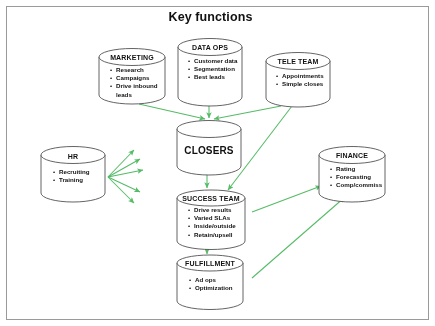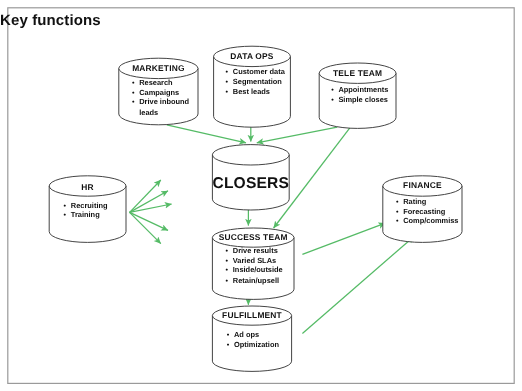--- a/index.html
+++ b/index.html
@@ -20,20 +20,21 @@
     left:6px;top:6px;
     width:423px;height:314px;
     box-sizing:border-box;
     border:1px solid #9a9a9a;
     background:#ffffff;
   }
   #title{
     position:absolute;
     left:0;top:10px;
     width:421px;
+    text-align:center;
     font-size:12.5px;
     font-weight:bold;
     letter-spacing:0.1px;
     color:#111111;
   }
   svg#edges{
     position:absolute;left:0;top:0;
     width:435px;height:326px;
     overflow:visible;
   }
@@ -170,21 +171,21 @@
       </ul>
     </div>
   </div>
 
   <div class="node" style="left:176px;top:120px;width:66px;height:55px;">
     <svg class="cyl" width="66" height="55" viewBox="0 0 66 55" xmlns="http://www.w3.org/2000/svg">
       <path d="M1,9 L1,46 A32,9 0 0 0 65,46 L65,9" fill="#ffffff" stroke="#3c3c3c" stroke-width="0.8"></path>
       <ellipse cx="33" cy="9" rx="32" ry="8.5" fill="#ffffff" stroke="#3c3c3c" stroke-width="0.8"></ellipse>
     </svg>
     <div class="content">
-      <div class="nodetitle" style="top:25px;font-size:13px;">CLOSERS</div>
+      <div class="nodetitle" style="top:25px;font-size:10px;">CLOSERS</div>
     </div>
   </div>
 
   <div class="node" style="left:40px;top:146px;width:66px;height:56px;">
     <svg class="cyl" width="66" height="56" viewBox="0 0 66 56" xmlns="http://www.w3.org/2000/svg">
       <path d="M1,9 L1,47 A32,9 0 0 0 65,47 L65,9" fill="#ffffff" stroke="#3c3c3c" stroke-width="0.8"></path>
       <ellipse cx="33" cy="9" rx="32" ry="8.5" fill="#ffffff" stroke="#3c3c3c" stroke-width="0.8"></ellipse>
     </svg>
     <div class="content">
       <div class="nodetitle" style="top:7px;">HR</div>

